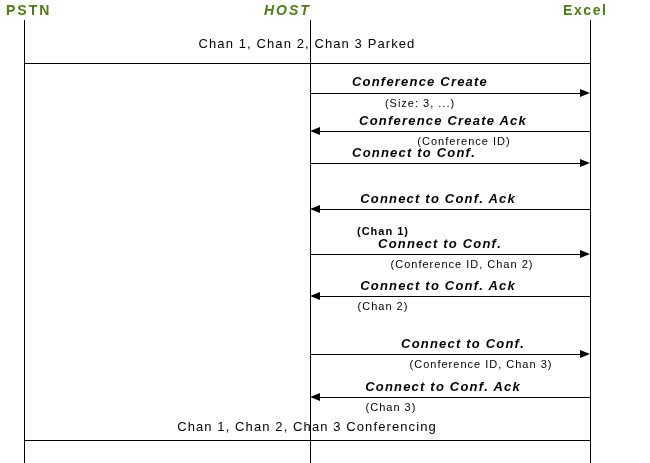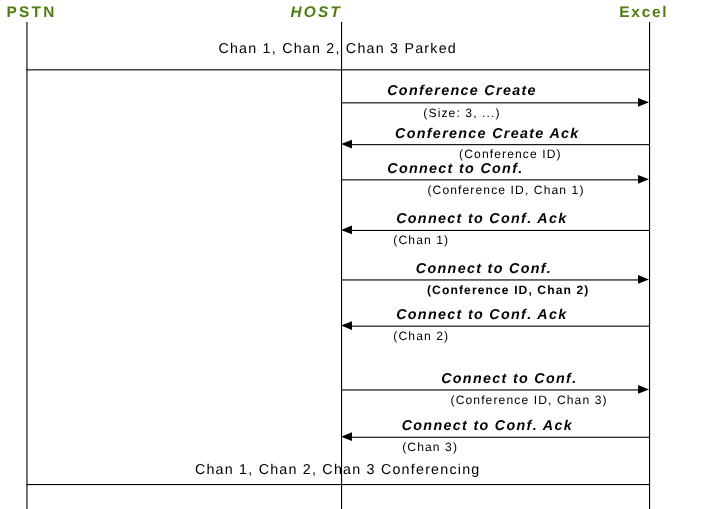--- a/index.html
+++ b/index.html
@@ -115,31 +115,30 @@
   <div class="msg-param center" style="left:420px; top:96px;">(Size: 3, ...)</div>
 
   <div class="msg-label center" style="left:443px; top:113px;">Conference Create Ack</div>
   <div class="msg-line" style="left:318px; top:131px; width:272px;"></div>
   <div class="arrow-head left" style="left:310px; top:127px;"></div>
   <div class="msg-param center" style="left:464px; top:134px;">(Conference ID)</div>
 
   <div class="msg-label center" style="left:414px; top:145px;">Connect to Conf.</div>
   <div class="msg-line" style="left:310px; top:163px; width:272px;"></div>
   <div class="arrow-head right" style="left:580px; top:159px;"></div>
-  <div class="msg-param center" style="left:460px; top:166px;">(Conference ID, Chan 1)</div>
 
   <div class="msg-label center" style="left:438px; top:191px;">Connect to Conf. Ack</div>
   <div class="msg-line" style="left:318px; top:209px; width:272px;"></div>
   <div class="arrow-head left" style="left:310px; top:205px;"></div>
-  <div class="msg-param center" style="left:383px; top:212px;">(Chan 1)</div>
+  <div class="msg-param center" style="left:383px; top:224px;font-weight:bold;">(Chan 1)</div>
 
   <div class="msg-label center" style="left:440px; top:236px;">Connect to Conf.</div>
   <div class="msg-line" style="left:310px; top:254px; width:272px;"></div>
   <div class="arrow-head right" style="left:580px; top:250px;"></div>
-  <div class="msg-param center" style="left:462px; top:257px;font-weight:bold;">(Conference ID, Chan 2)</div>
+  <div class="msg-param center" style="left:462px; top:257px;">(Conference ID, Chan 2)</div>
 
   <div class="msg-label center" style="left:438px; top:278px;">Connect to Conf. Ack</div>
   <div class="msg-line" style="left:318px; top:296px; width:272px;"></div>
   <div class="arrow-head left" style="left:310px; top:292px;"></div>
   <div class="msg-param center" style="left:383px; top:299px;">(Chan 2)</div>
 
   <div class="msg-label center" style="left:463px; top:336px;">Connect to Conf.</div>
   <div class="msg-line" style="left:310px; top:354px; width:272px;"></div>
   <div class="arrow-head right" style="left:580px; top:350px;"></div>
   <div class="msg-param center" style="left:481px; top:357px;">(Conference ID, Chan 3)</div>

